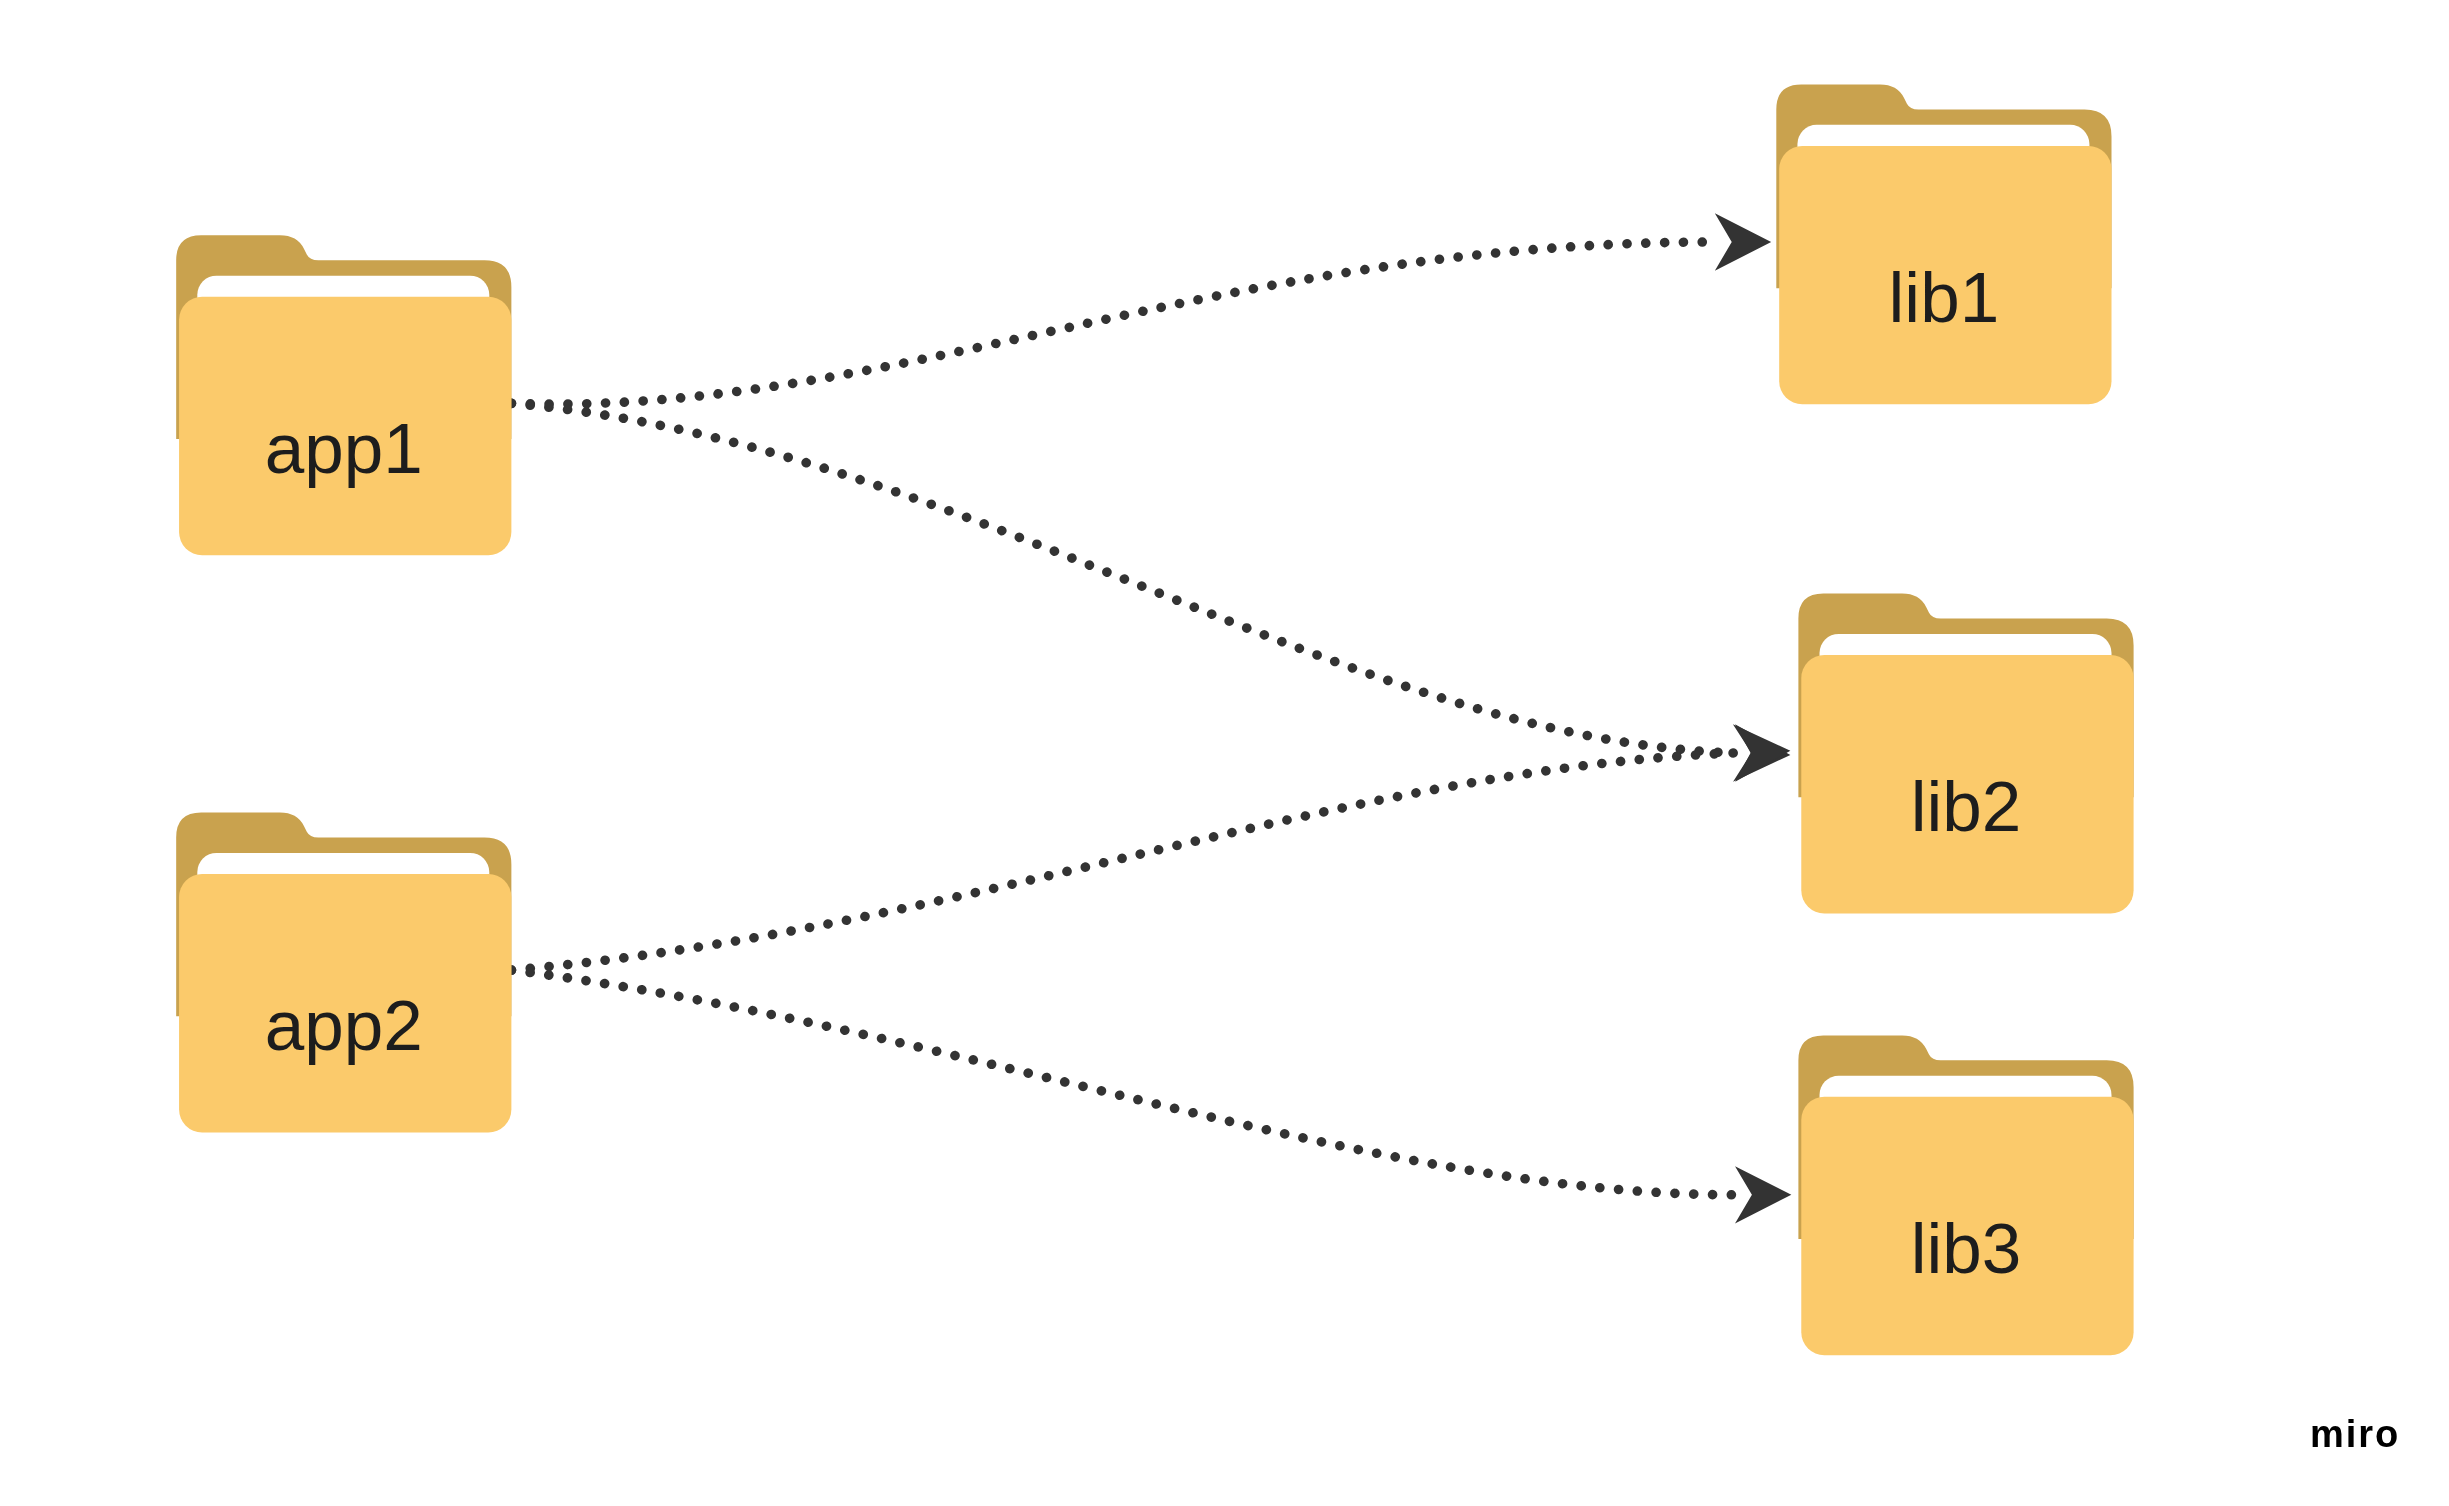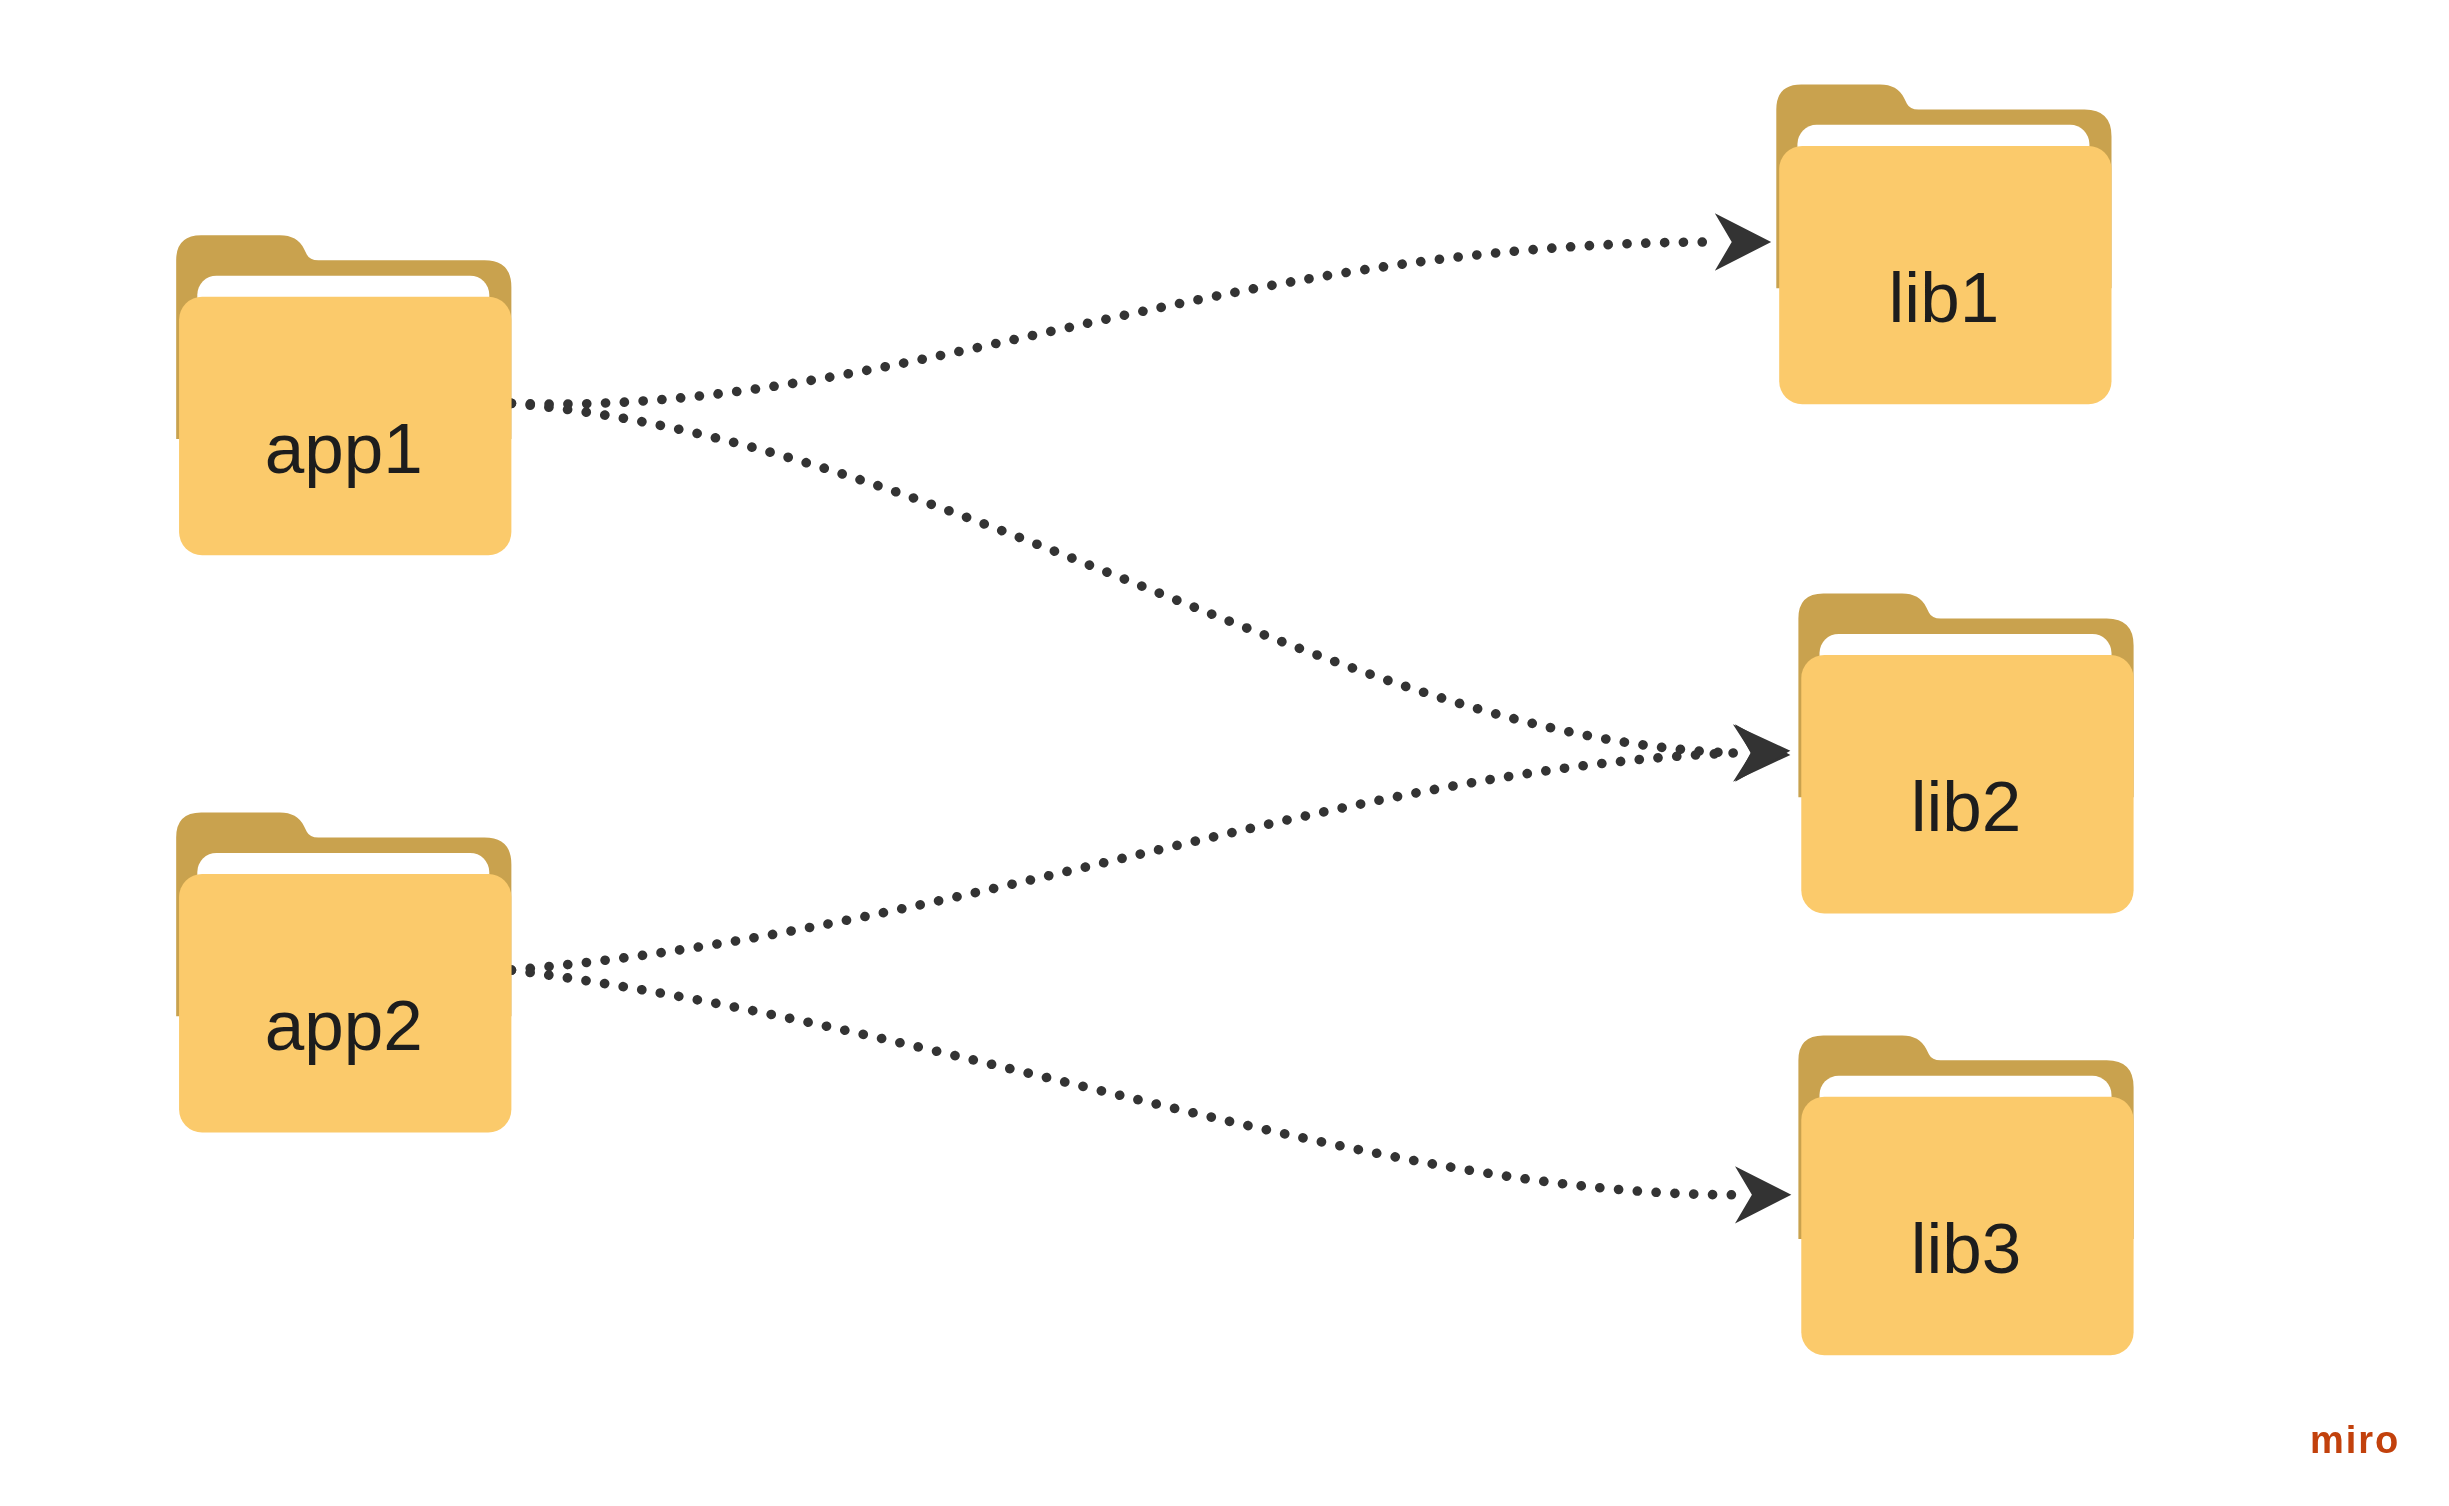--- a/index.html
+++ b/index.html
@@ -21,25 +21,25 @@
     top: 0;
     display: block;
   }
   .folder-label {
     font-family: "Liberation Sans", "DejaVu Sans", sans-serif;
     font-weight: 400;
   }
   #watermark {
     position: absolute;
     right: 50px;
-    bottom: 44px;
+    bottom: 50px;
     font-size: 38px;
     font-weight: 700;
     letter-spacing: 1.9px;
-    color: #c2410c;
+    color: #000000;
     user-select: none;
   }
 </style>
 </head>
 <body>
 
 <div id="stage">
   <svg id="diagram-svg" width="2450" height="1506" viewBox="0 0 2550 1568" xmlns="http://www.w3.org/2000/svg">
     <defs>
       <marker id="arrowhead" viewBox="0 0 12 12" refX="0.6" refY="6" markerWidth="64" markerHeight="64" markerUnits="userSpaceOnUse" orient="auto">

